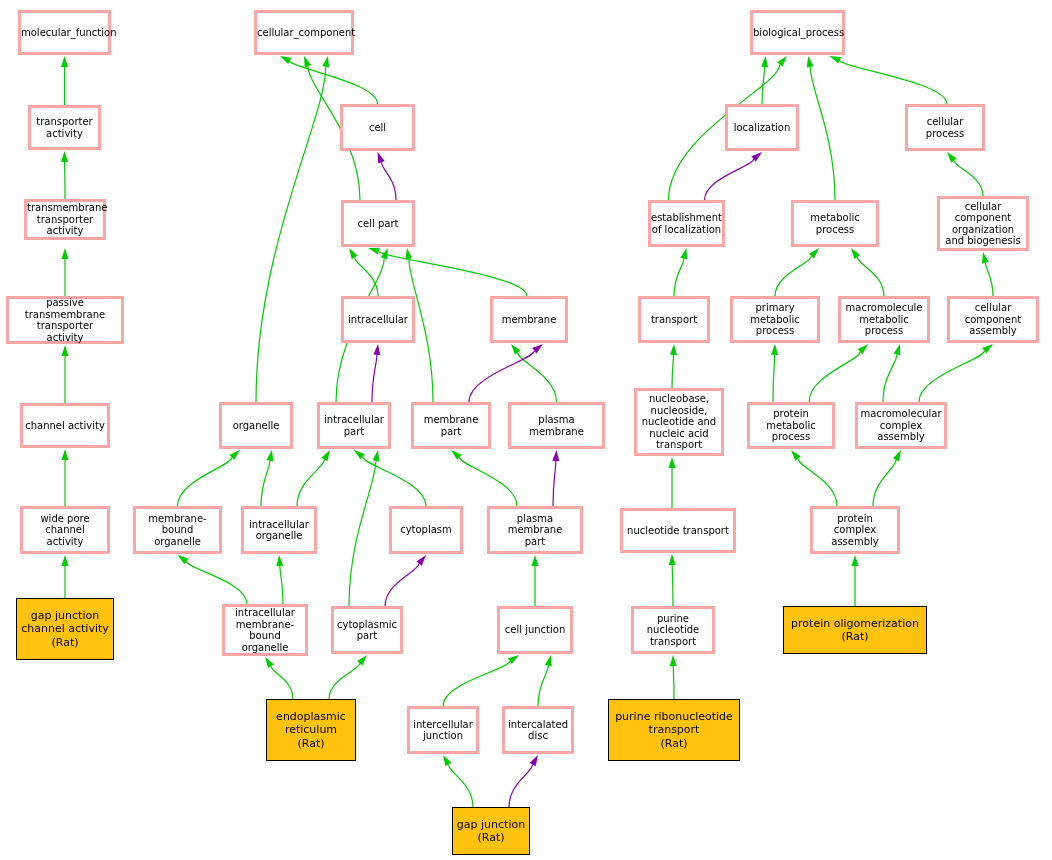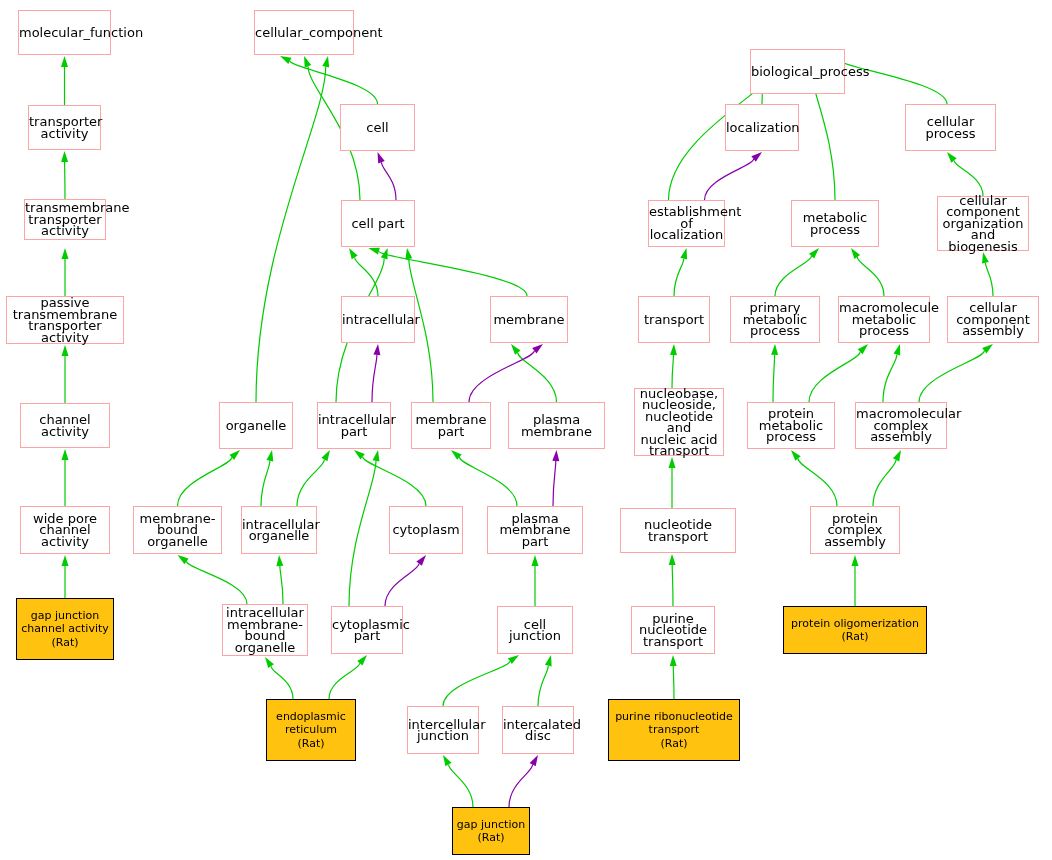--- a/index.html
+++ b/index.html
@@ -1,21 +1,21 @@
 <!DOCTYPE html>
 <html><head>
 <meta charset="utf-8">
 <style>
   html,body{margin:0;padding:0;background:#ffffff;}
   body{font-family:"DejaVu Sans","Liberation Sans",sans-serif;}
   #stage{position:relative;width:1052px;height:860px;background:#ffffff;overflow:hidden;}
   #edges{position:absolute;left:0;top:0;width:1052px;height:860px;}
-  .node{position:absolute;box-sizing:border-box;border:1px solid #fca5a5;background:#ffffff;
+  .node{position:absolute;box-sizing:border-box;border:3px solid #fca5a5;background:#ffffff;
         display:flex;align-items:center;justify-content:center;text-align:center;
-        font-size:13px;line-height:11.5px;color:#000;letter-spacing:0px;}
+        font-size:10px;line-height:11.5px;color:#000;letter-spacing:0px;}
   .node.term{background:#ffffff;}
   .node.gene{background:#FFC20E;border:1px solid #000;font-size:11px;line-height:13.5px;}
   .node span{display:block;width:100%;padding:0 2px;white-space:pre-line;}
 </style>
 </head>
 <body>
 
 <div id="stage">
   <svg id="edges" viewBox="0 0 1052 860">
       <path d="M 64.5 105 C 64.5 82.5, 64.5 74.5, 64.5 67" fill="none" stroke="#00CC00" stroke-width="1.2"></path>
@@ -224,27 +224,27 @@
 junction</span>
       </div>
       <div class="node term" style="left: 502px; top: 706px; width: 72px; height: 48px;">
         <span>intercalated
 disc</span>
       </div>
       <div class="node gene" style="left: 452px; top: 807px; width: 78px; height: 48px;">
         <span>gap junction
 (Rat)</span>
       </div>
-      <div class="node term" style="left: 750px; top: 10px; width: 95px; height: 45px; margin-top: 39px;">
+      <div class="node term" style="left: 750px; top: 10px; width: 95px; height: 45px;">
         <span>biological_process</span>
       </div>
       <div class="node term" style="left: 725px; top: 104px; width: 74px; height: 47px;">
         <span>localization</span>
       </div>
-      <div class="node term" style="left: 905px; top: 104px; width: 91px; height: 47px;">
+      <div class="node term" style="left: 905px; top: 104px; width: 80px; height: 47px;">
         <span>cellular process</span>
       </div>
       <div class="node term" style="left: 648px; top: 200px; width: 77px; height: 47px;">
         <span>establishment
 of localization</span>
       </div>
       <div class="node term" style="left: 791px; top: 200px; width: 88px; height: 47px;">
         <span>metabolic process</span>
       </div>
       <div class="node term" style="left: 937px; top: 196px; width: 92px; height: 55px;">

